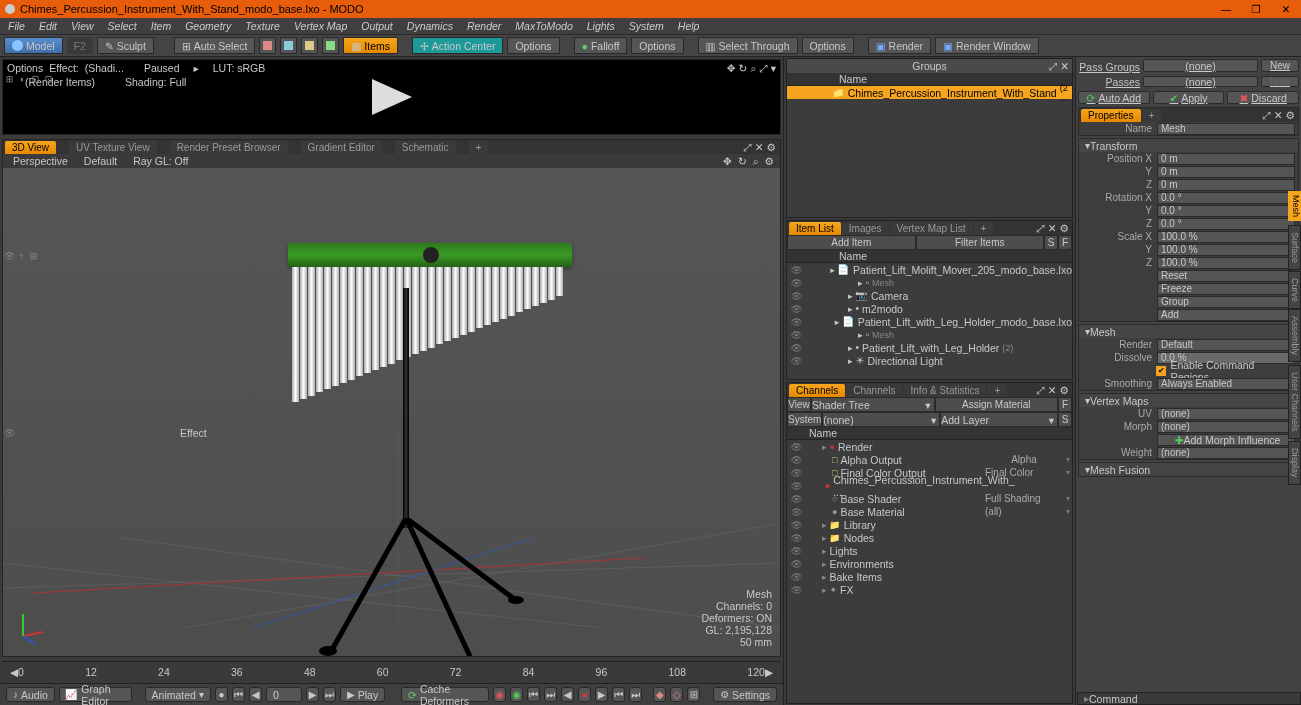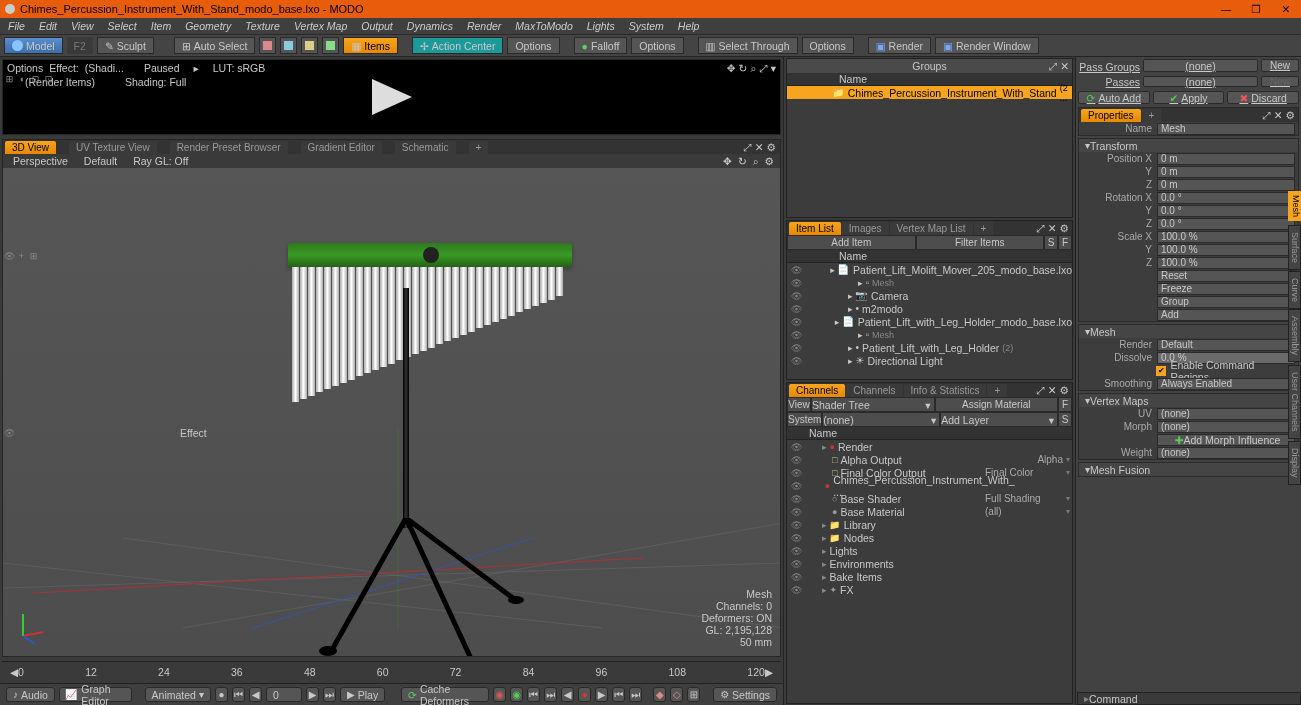--- a/index.html
+++ b/index.html
@@ -527,21 +527,21 @@
             <span style="font-size:9px;color:#888">▸</span> 
             <span style="color:#c33;font-size:9px">●</span> 
             <span>Render</span>
             <span style="margin-left: auto; width: 78px; font-size: 10px; color: rgb(170, 170, 170); text-align: left;"></span>
           </div>
           <div class="listrow" style="position: relative;">
             <span class="eye">👁</span>
             <span class="ind" style="width:24px"></span>
             <span style="color:#cc7;font-size:9px">□</span> 
             <span>Alpha Output</span>
-            <span style="margin-left: auto; width: 78px; font-size: 10px; color: rgb(170, 170, 170); text-align: right;">Alpha</span>
+            <span style="margin-left: auto; width: 78px; font-size: 10px; color: rgb(170, 170, 170); text-align: center;">Alpha</span>
             <span style="color: rgb(119, 119, 119); font-size: 8px; margin-right: 2px;">▾</span>
           </div>
           <div class="listrow" style="position: relative;">
             <span class="eye">👁</span>
             <span class="ind" style="width:24px"></span>
             <span style="color:#cc7;font-size:9px">□</span> 
             <span>Final Color Output</span>
             <span style="margin-left: auto; width: 78px; font-size: 10px; color: rgb(170, 170, 170); text-align: left;">Final Color</span>
             <span style="color: rgb(119, 119, 119); font-size: 8px; margin-right: 2px;">▾</span>
           </div>

